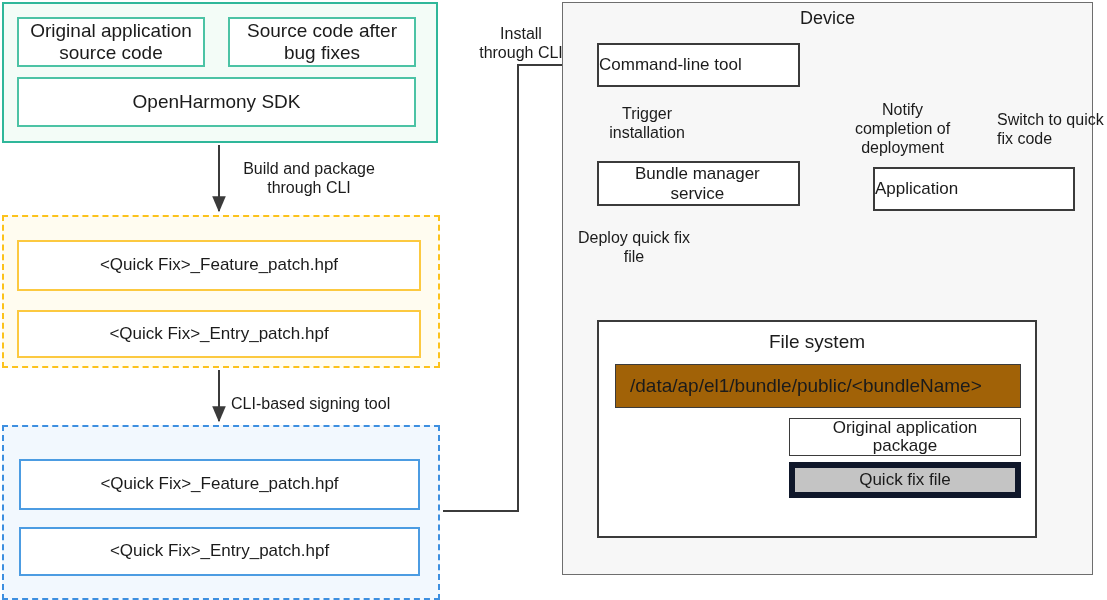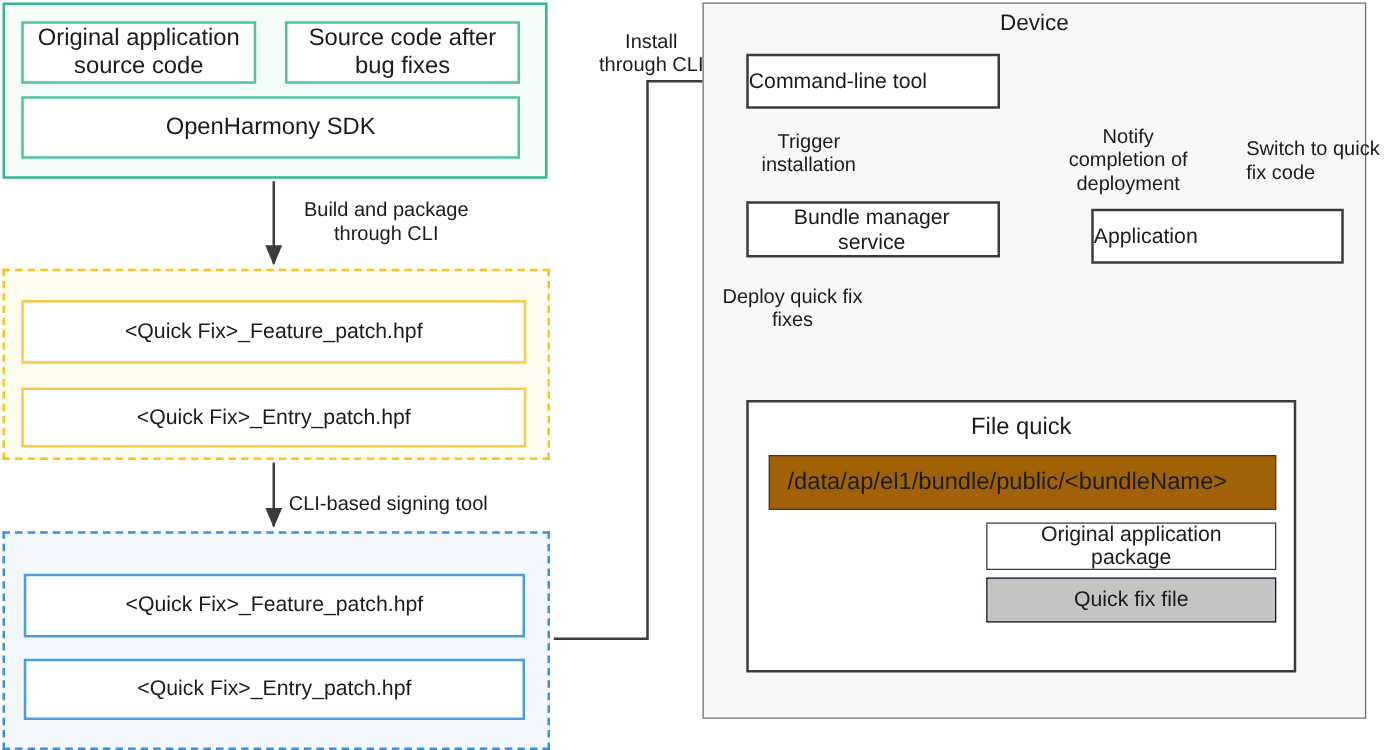--- a/index.html
+++ b/index.html
@@ -87,21 +87,21 @@
     display:flex;
     align-items:center;
     justify-content:center;
     text-align:center;
     font-size:17px;
     line-height:1.05;
     color:#1b1b1b;
   }
   .box-gray{
     background:#c4c4c4;
-    border:1px solid #0f172a;
+    border:6px solid #0f172a;
     display:flex;
     align-items:center;
     justify-content:center;
     text-align:center;
     font-size:17px;
     color:#1b1b1b;
   }
 
   
   .lbl{
@@ -204,32 +204,32 @@
 
 
   <div class="abs box-dev" style="left:873px;top:167px;width:202px;height:44px;">
     <span>Application</span>
   </div>
 
   <div class="lbl" style="left:604px;top:104px;width:86px;">Trigger
 installation</div>
 
   <div class="lbl" style="left:569px;top:228px;width:130px;">Deploy quick fix
-fixes</div>
+file</div>
 
   <div class="lbl" style="left:843px;top:100px;width:119px;">Notify
 completion of
 deployment</div>
 
   <div class="lbl lbl-left" style="left:997px;top:110px;width:130px;">Switch to quick
 fix code</div>
 
   <div class="abs box-fs-outer" style="left:597px;top:320px;width:440px;height:218px;"></div>
 
-  <div class="lbl" style="left:597px;top:331px;width:440px;font-size:19px;">File quick</div>
+  <div class="lbl" style="left:597px;top:331px;width:440px;font-size:19px;">File system</div>
 
   <div class="abs box-plain" style="left:615px;top:364px;width:406px;height:44px;">
     <span>/data/ap/el1/bundle/public/&lt;bundleName&gt;</span>
   </div>
 
   <div class="abs box-center" style="left:789px;top:418px;width:232px;height:38px;">
     <span style="white-space:pre-line">Original application
 package</span>
   </div>
 

